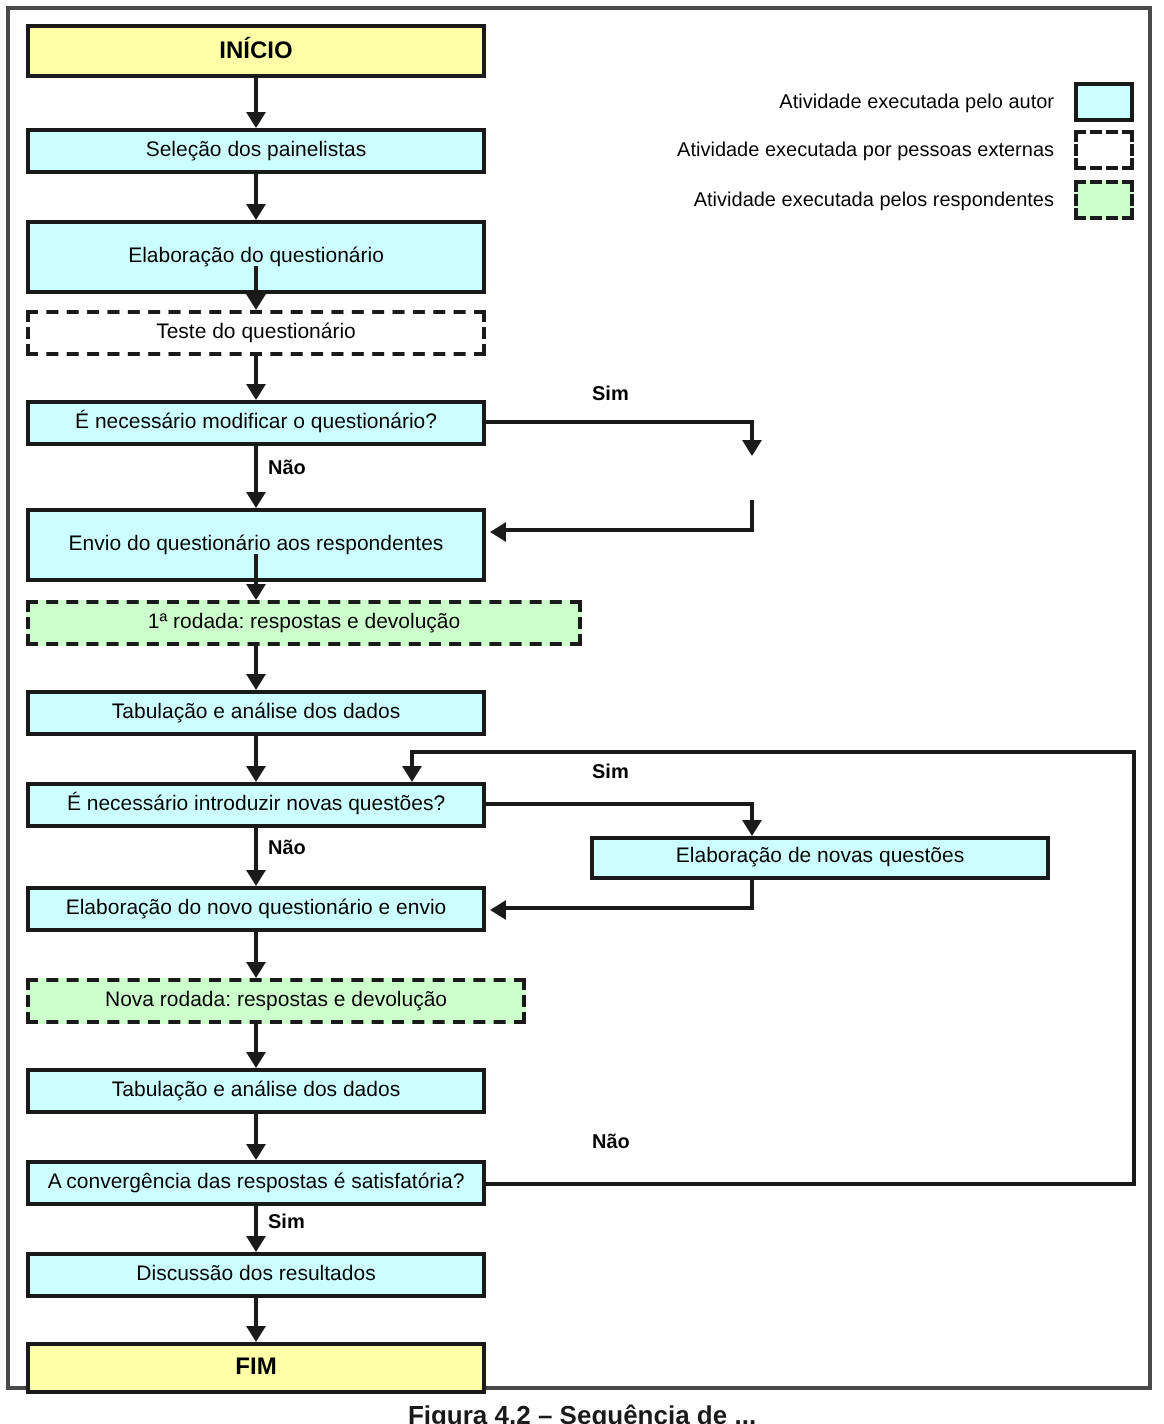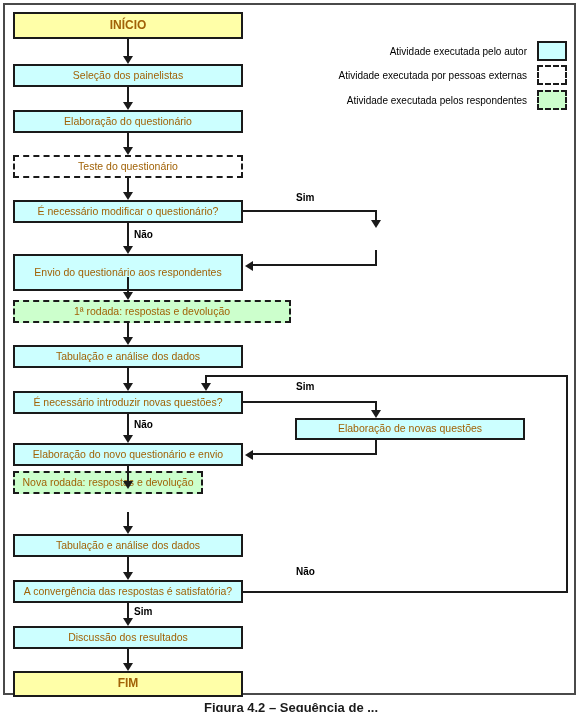--- a/index.html
+++ b/index.html
@@ -28,21 +28,21 @@
     box-sizing: border-box;
     background: #ffffff;
   }
   .node {
     position: absolute;
     box-sizing: border-box;
     display: flex;
     align-items: center;
     justify-content: center;
     font-size: 10.5px;
-    color: #a16207;
+    color: #000000;
     text-align: center;
     line-height: 1.1;
     white-space: nowrap;
   }
   .node.solid {
     border: 2px solid #1a1a1a;
   }
   .node.dashdot {
     border: 2px dashed #1a1a1a;
     background: #ffffff;
@@ -140,21 +140,21 @@
   </div>
 
   <div class="node solid terminal" style="left:13px; top:12px; width:230px; height:27px; background:#ffffa8;">
     <span>INÍCIO</span>
   </div>
 
   <div class="node solid" style="left:13px; top:64px; width:230px; height:23px; background:#ccffff;">
     <span>Seleção dos painelistas</span>
   </div>
 
-  <div class="node solid" style="left:13px; top:110px; width:230px; height:23px; background:#ccffff;">
+  <div class="node solid" style="left:13px; top:110px; width:230px; height:37px; background:#ccffff;">
     <span>Elaboração do questionário</span>
   </div>
 
   <div class="node dashdot" style="left:13px; top:155px; width:230px; height:23px; background:#ffffff;">
     <span>Teste do questionário</span>
   </div>
 
   <div class="node solid" style="left:13px; top:200px; width:230px; height:23px; background:#ccffff;">
     <span>É necessário modificar o questionário?</span>
   </div>
@@ -177,21 +177,21 @@
   </div>
 
   <div class="node solid" style="left:13px; top:443px; width:230px; height:23px; background:#ccffff;">
     <span>Elaboração do novo questionário e envio</span>
   </div>
 
   <div class="node solid" style="left:295px; top:418px; width:230px; height:22px; background:#ccffff;">
     <span>Elaboração de novas questões</span>
   </div>
 
-  <div class="node dashed" style="left:13px; top:471px; width:190px; height:23px; background:#ccffcc;">
+  <div class="node dashed" style="left:13px; top:489px; width:250px; height:23px; background:#ccffcc;">
     <span>Nova rodada: respostas e devolução</span>
   </div>
 
   <div class="node solid" style="left:13px; top:534px; width:230px; height:23px; background:#ccffff;">
     <span>Tabulação e análise dos dados</span>
   </div>
 
   <div class="node solid" style="left:13px; top:580px; width:230px; height:23px; background:#ccffff;">
     <span>A convergência das respostas é satisfatória?</span>
   </div>

